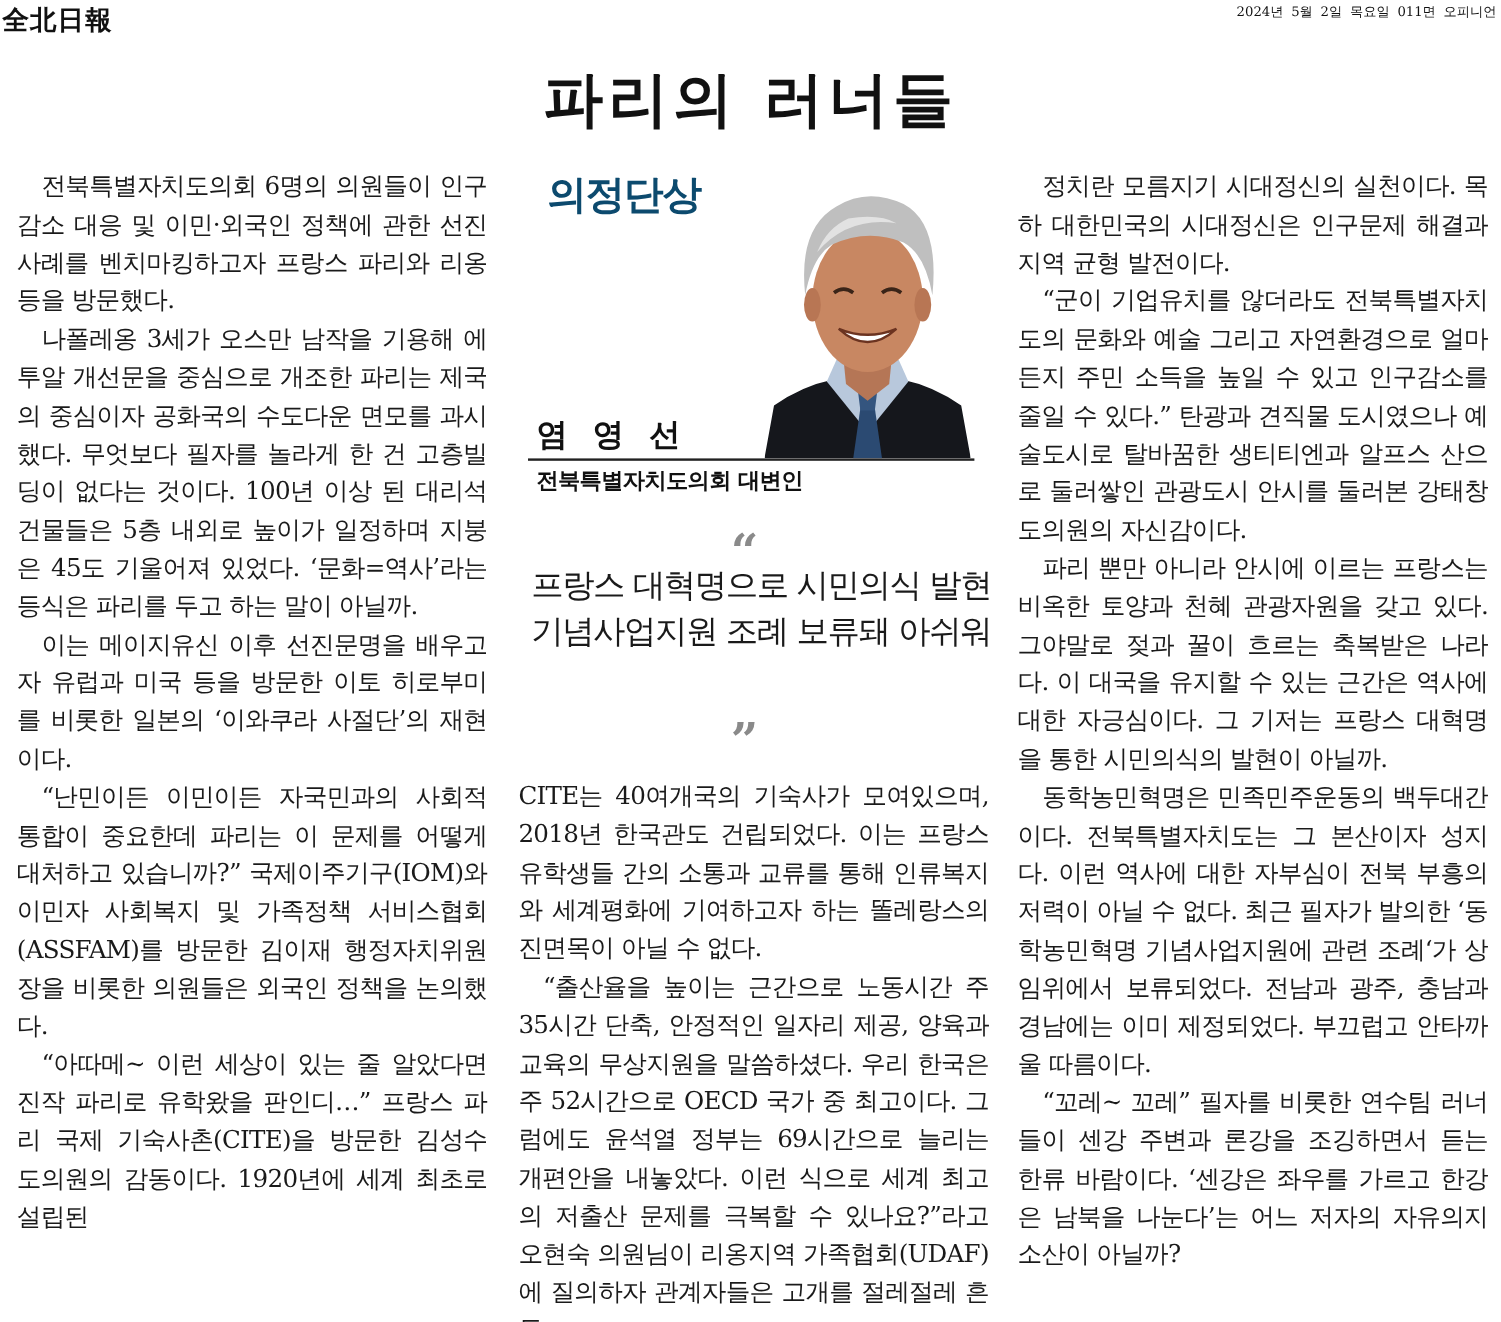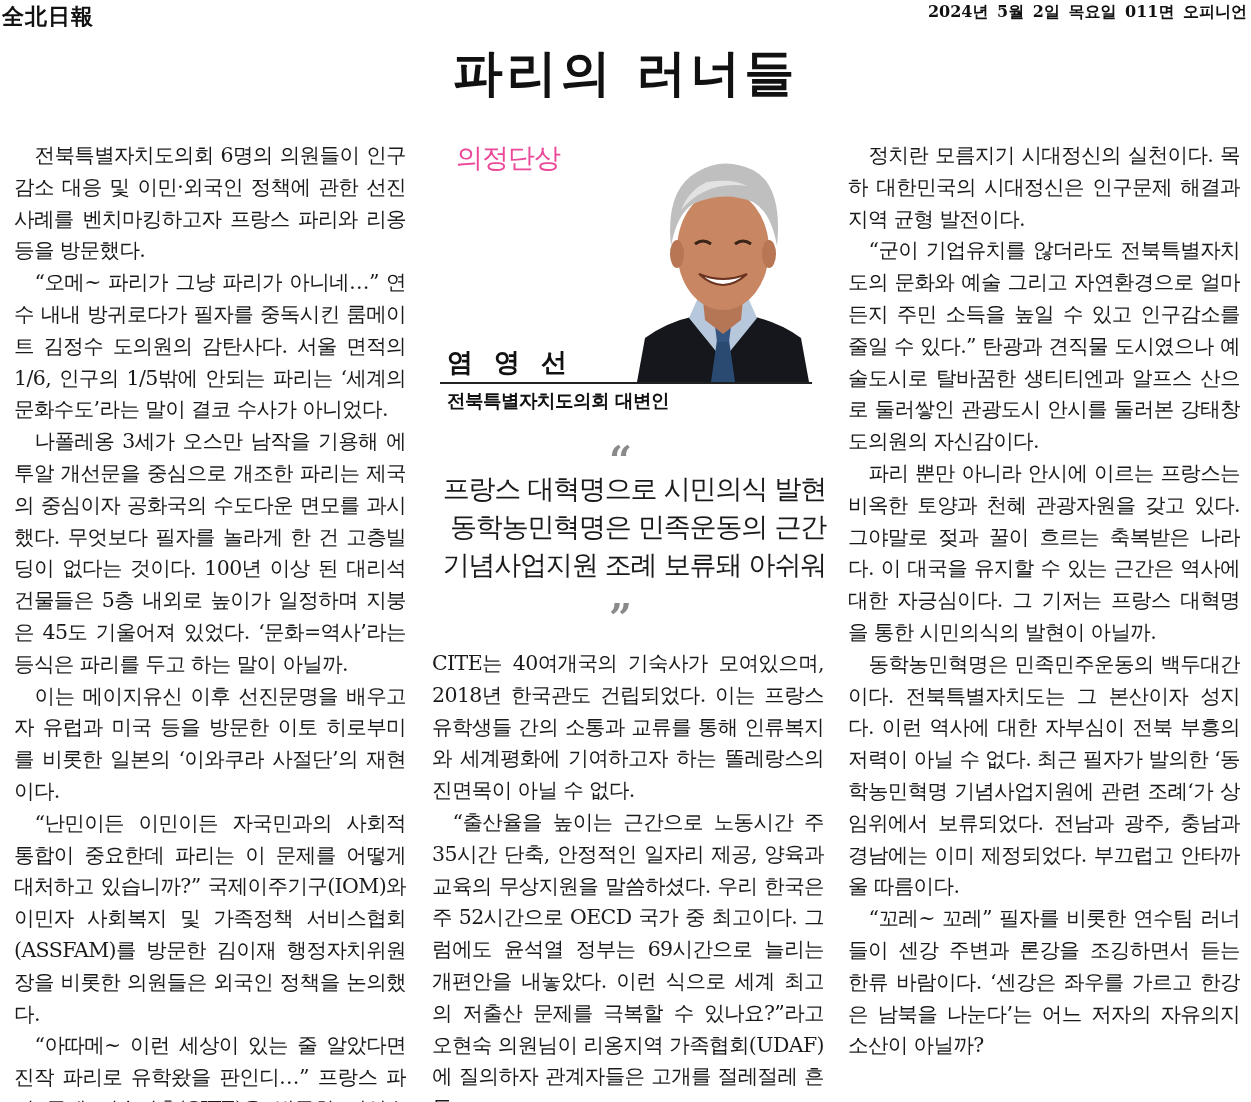--- a/index.html
+++ b/index.html
@@ -7,42 +7,42 @@
     width: 1251px; height: 1102px; position: relative; overflow: hidden;
     font-family: "DejaVu Serif", "Liberation Serif", serif; color: #1a1a1a;
   }
   .masthead-logo {
     position: absolute; left: 2px; top: 2px;
     font-family: "DejaVu Sans", sans-serif; font-weight: 900; font-size: 22px;
     letter-spacing: 1px; color: #111;
   }
   .dateline {
     position: absolute; right: 4px; top: 2px;
-    font-family: "DejaVu Serif", serif; font-weight: 700; font-size: 16px; color: #111;
+    font-family: "DejaVu Serif", serif; font-weight: 400; font-size: 11px; color: #111;
     word-spacing: 3px;
   }
   .headline {
     position: absolute; left: 0; right: 0; top: 34px; text-align: center;
     font-family: "DejaVu Serif", serif; font-weight: 700; font-size: 50px; color: #111;
     letter-spacing: 4px;
   }
   .col {
     position: absolute; top: 140px;
     font-size: 20.5px; line-height: 31.8px; letter-spacing: -0.6px;
     text-align: justify; color: #1a1a1a;
   }
   .col p { margin: 0; }
   .col p.indent { text-indent: 1em; }
   .col-left  { left: 14px;  width: 392px; }
   .col-mid   { left: 432px; width: 392px; top: 648px; }
   .col-right { left: 848px; width: 392px; }
 
   .section-label {
     position: absolute; left: 456px; top: 140px;
-    font-family: "DejaVu Sans", sans-serif; font-weight: 400; font-size: 27px; color: #ec4899;
+    font-family: "DejaVu Sans", sans-serif; font-weight: 700; font-size: 33px; color: #0c4a6e;
     letter-spacing: -1px;
   }
   .portrait {
     position: absolute; left: 637px; top: 150px; width: 172px; height: 232px; overflow: hidden;
   }
   .byline-name {
     position: absolute; left: 447px; top: 345px;
     font-family: "DejaVu Sans", sans-serif; font-weight: 700; font-size: 26px; letter-spacing: 6px; color: #111;
   }
   .byline-rule {
@@ -63,25 +63,24 @@
     font-family: "DejaVu Sans", sans-serif; font-size: 27px; line-height: 38px; color: #1a1a1a; letter-spacing: -1.2px;
   }
   .pullquote div { white-space: nowrap; }
 </style>
 </head>
 <body>
 
 <div class="masthead-logo">全北日報</div>
 <div class="dateline">2024년 5월 2일 목요일 011면 오피니언</div>
 
-<h1 class="headline" style="margin:6px;">파리의 러너들</h1>
+<h1 class="headline" style="margin:16px;">파리의 러너들</h1>
 
 <div class="col col-left">
   <p class="indent">전북특별자치도의회 6명의 의원들이 인구감소 대응 및 이민·외국인 정책에 관한 선진사례를 벤치마킹하고자 프랑스 파리와 리옹 등을 방문했다.</p>
-  <p class="indent">“오메~ 파리가 그냥 파리가 아니네…” 연수 내내 방귀로다가 필자를 중독시킨 룸메이트 김정수 도의원의 감탄사다. 서울 면적의 1/6, 인구의 1/5밖에 안되는 파리는 ‘세계의 문화수도’라는 말이 결코 수사가 아니었다.</p>
   <p class="indent">나폴레옹 3세가 오스만 남작을 기용해 에투알 개선문을 중심으로 개조한 파리는 제국의 중심이자 공화국의 수도다운 면모를 과시했다. 무엇보다 필자를 놀라게 한 건 고층빌딩이 없다는 것이다. 100년 이상 된 대리석 건물들은 5층 내외로 높이가 일정하며 지붕은 45도 기울어져 있었다. ‘문화=역사’라는 등식은 파리를 두고 하는 말이 아닐까.</p>
   <p class="indent">이는 메이지유신 이후 선진문명을 배우고자 유럽과 미국 등을 방문한 이토 히로부미를 비롯한 일본의 ‘이와쿠라 사절단’의 재현이다.</p>
   <p class="indent">“난민이든 이민이든 자국민과의 사회적 통합이 중요한데 파리는 이 문제를 어떻게 대처하고 있습니까?” 국제이주기구(IOM)와 이민자 사회복지 및 가족정책 서비스협회(ASSFAM)를 방문한 김이재 행정자치위원장을 비롯한 의원들은 외국인 정책을 논의했다.</p>
   <p class="indent">“아따메~ 이런 세상이 있는 줄 알았다면 진작 파리로 유학왔을 판인디…” 프랑스 파리 국제 기숙사촌(CITE)을 방문한 김성수 도의원의 감동이다. 1920년에 세계 최초로 설립된</p>
 </div>
 
 <div class="section-label">의정단상</div>
 
 <div class="portrait">
   <svg width="172" height="232" viewBox="0 0 172 232">
@@ -110,21 +109,20 @@
   </svg>
 </div>
 
 <div class="byline-name">염 영 선</div>
 <div class="byline-rule"></div>
 <div class="byline-title">전북특별자치도의회 대변인</div>
 
 <div class="quote-mark quote-open">“</div>
 <div class="pullquote">
   <div>프랑스 대혁명으로 시민의식 발현</div>
-  <div>동학농민혁명은 민족운동의 근간</div>
   <div>기념사업지원 조례 보류돼 아쉬워</div>
 </div>
 <div class="quote-mark quote-close">”</div>
 
 <div class="col col-mid">
   <p>CITE는 40여개국의 기숙사가 모여있으며, 2018년 한국관도 건립되었다. 이는 프랑스 유학생들 간의 소통과 교류를 통해 인류복지와 세계평화에 기여하고자 하는 똘레랑스의 진면목이 아닐 수 없다.</p>
   <p class="indent">“출산율을 높이는 근간으로 노동시간 주 35시간 단축, 안정적인 일자리 제공, 양육과 교육의 무상지원을 말씀하셨다. 우리 한국은 주 52시간으로 OECD 국가 중 최고이다. 그럼에도 윤석열 정부는 69시간으로 늘리는 개편안을 내놓았다. 이런 식으로 세계 최고의 저출산 문제를 극복할 수 있나요?”라고 오현숙 의원님이 리옹지역 가족협회(UDAF)에 질의하자 관계자들은 고개를 절레절레 흔들</p>
 </div>
 
 <div class="col col-right">

